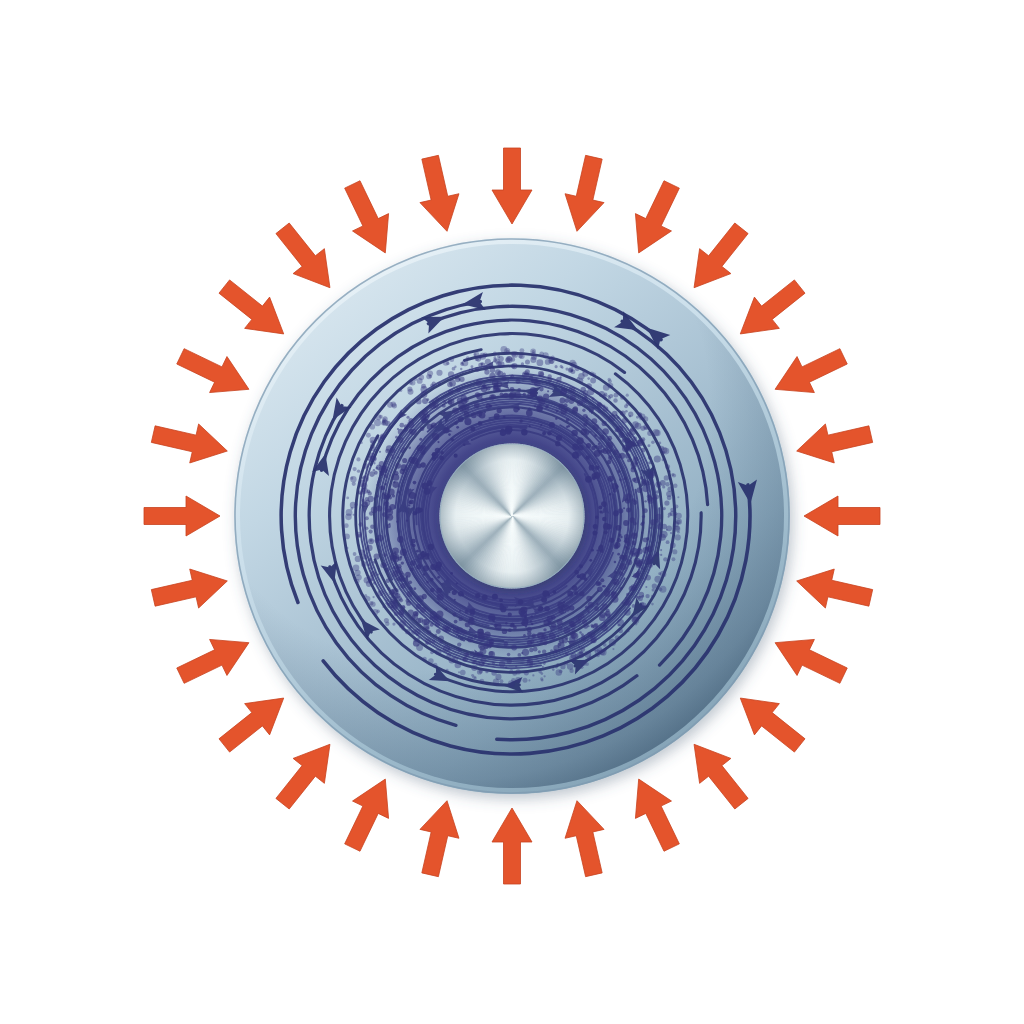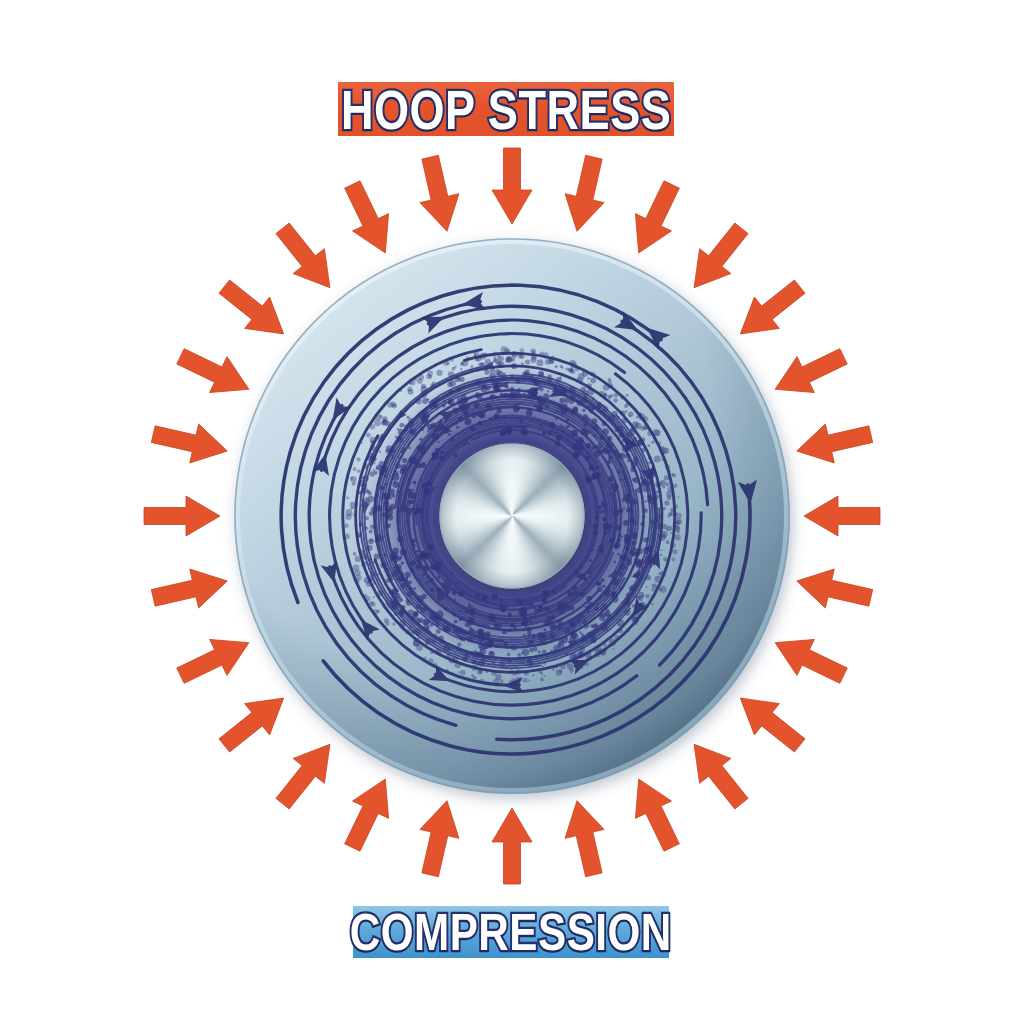--- a/index.html
+++ b/index.html
@@ -1674,21 +1674,15 @@
         <polygon points="220.00,516.00 186.00,496.00 186.00,507.50 144.00,507.50 144.00,524.50 186.00,524.50 186.00,536.00" fill="#e4542c" stroke="#c8431f" stroke-width="0.8" stroke-linejoin="miter"></polygon>
         <polygon points="227.32,451.02 198.62,423.96 196.06,435.17 155.12,425.83 151.34,442.40 192.28,451.75 189.72,462.96" fill="#e4542c" stroke="#c8431f" stroke-width="0.8" stroke-linejoin="miter"></polygon>
         <polygon points="248.92,389.31 226.96,356.53 221.97,366.90 184.13,348.67 176.76,363.99 214.60,382.21 209.61,392.57" fill="#e4542c" stroke="#c8431f" stroke-width="0.8" stroke-linejoin="miter"></polygon>
         <polygon points="283.71,333.94 269.59,297.11 262.42,306.10 229.59,279.91 218.99,293.20 251.82,319.39 244.65,328.38" fill="#e4542c" stroke="#c8431f" stroke-width="0.8" stroke-linejoin="miter"></polygon>
         <polygon points="329.94,287.71 324.38,248.65 315.39,255.82 289.20,222.99 275.91,233.59 302.10,266.42 293.11,273.59" fill="#e4542c" stroke="#c8431f" stroke-width="0.8" stroke-linejoin="miter"></polygon>
         <polygon points="385.31,252.92 388.57,213.61 378.21,218.60 359.99,180.76 344.67,188.13 362.90,225.97 352.53,230.96" fill="#e4542c" stroke="#c8431f" stroke-width="0.8" stroke-linejoin="miter"></polygon>
         <polygon points="447.02,231.32 458.96,193.72 447.75,196.28 438.40,155.34 421.83,159.12 431.17,200.06 419.96,202.62" fill="#e4542c" stroke="#c8431f" stroke-width="0.8" stroke-linejoin="miter"></polygon>
       </g>
   </svg>
 
-  <div class="band" id="hoop-band">
-    <span class="band-text">HOOP STRESS</span>
-  </div>
-
-  <div class="band" id="compression-band">
-    <span class="band-text">COMPRESSION</span>
-  </div>
+
 
 </div>
 
 </body></html>

